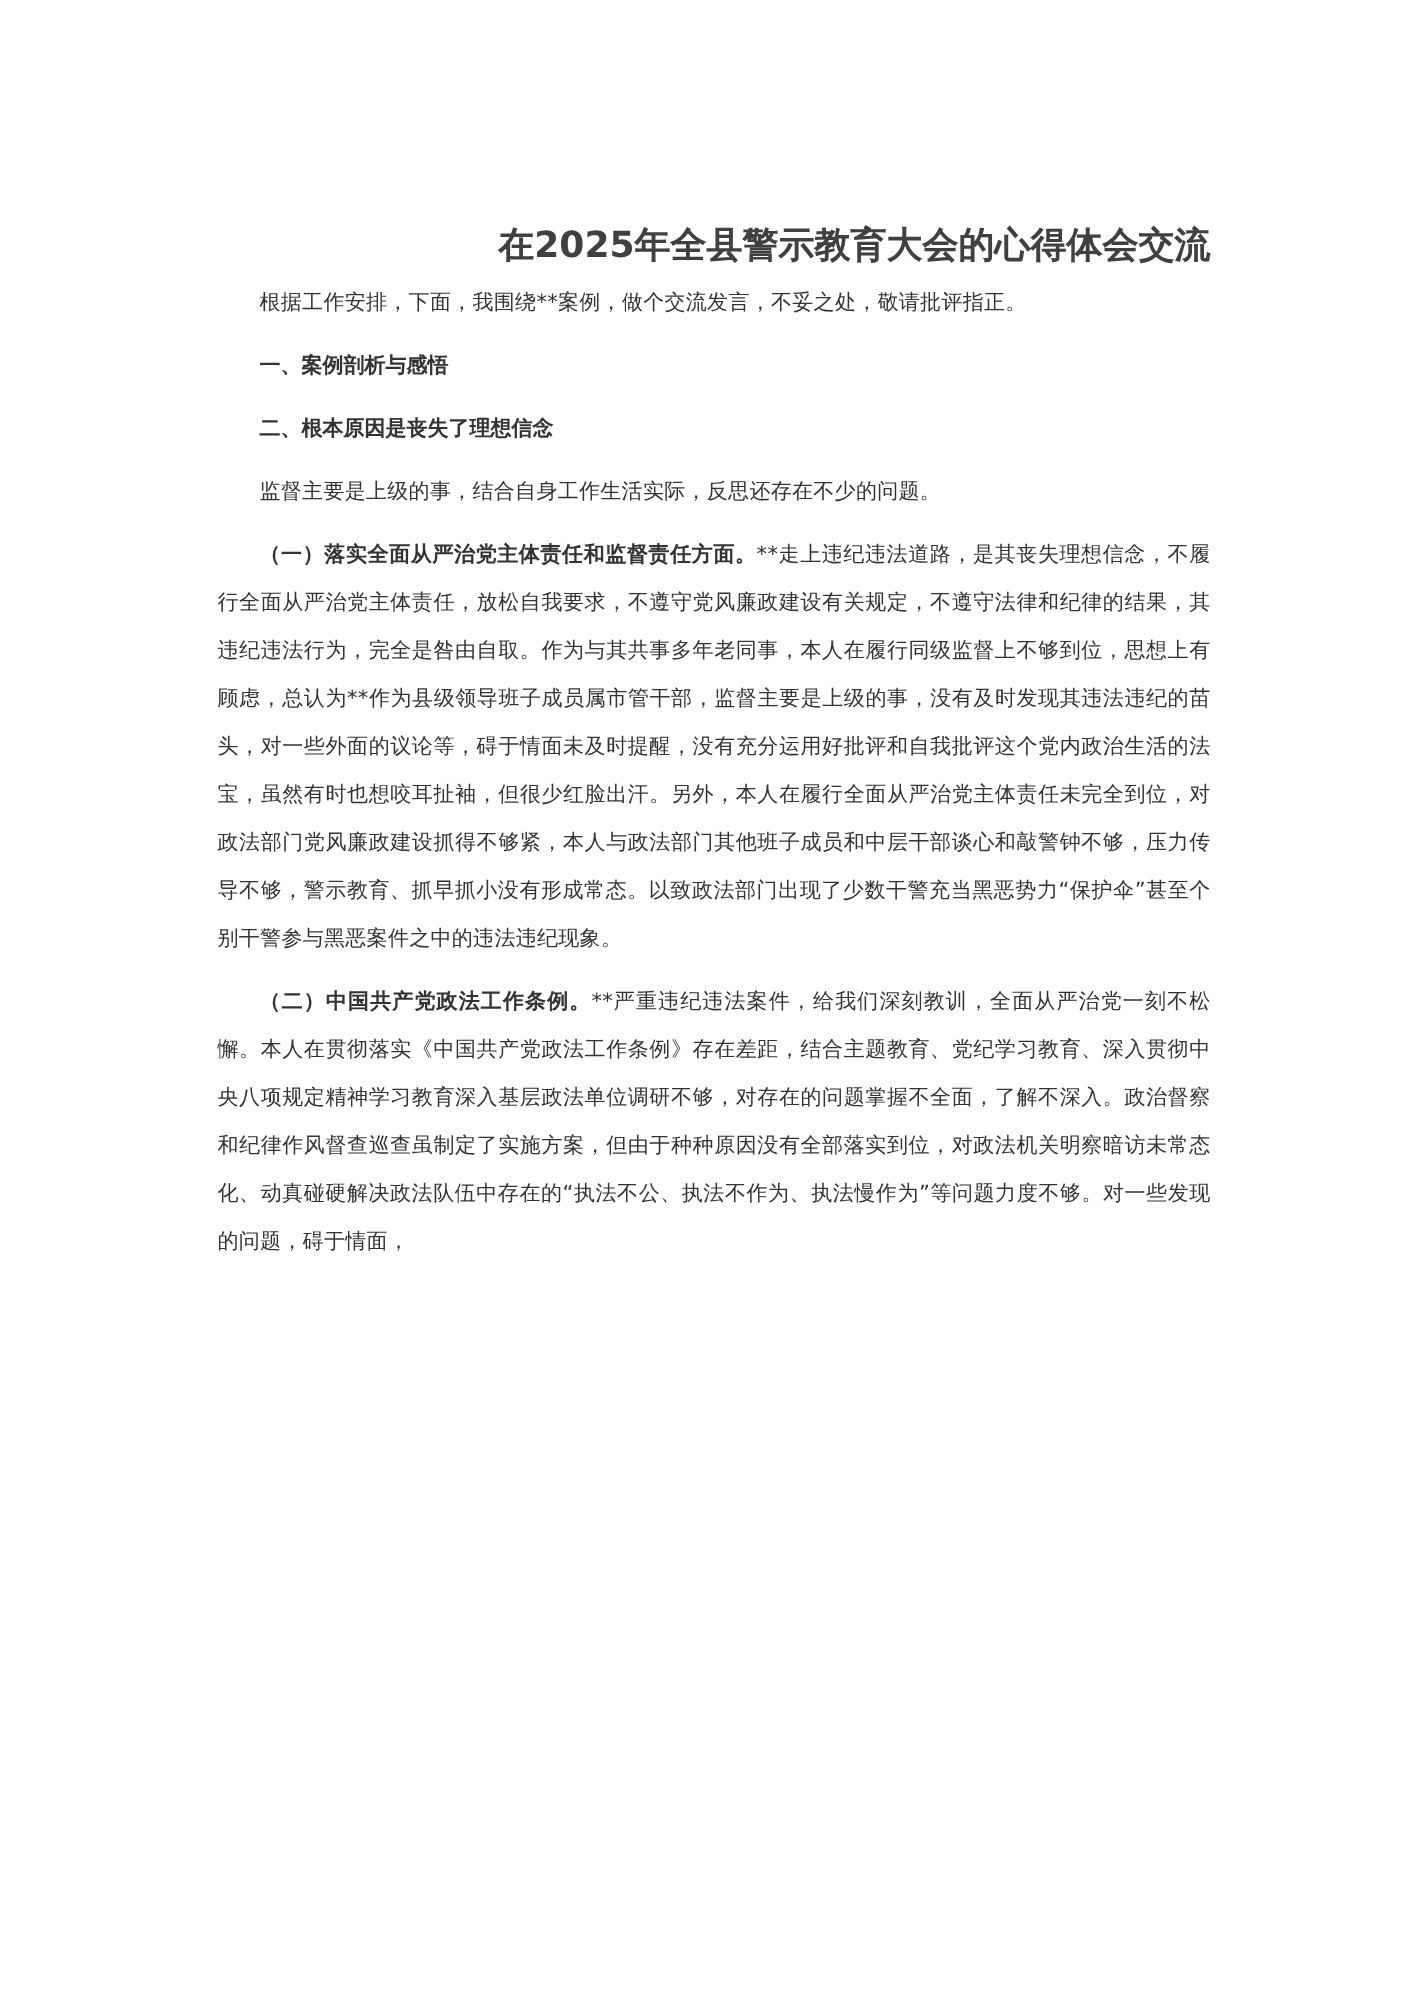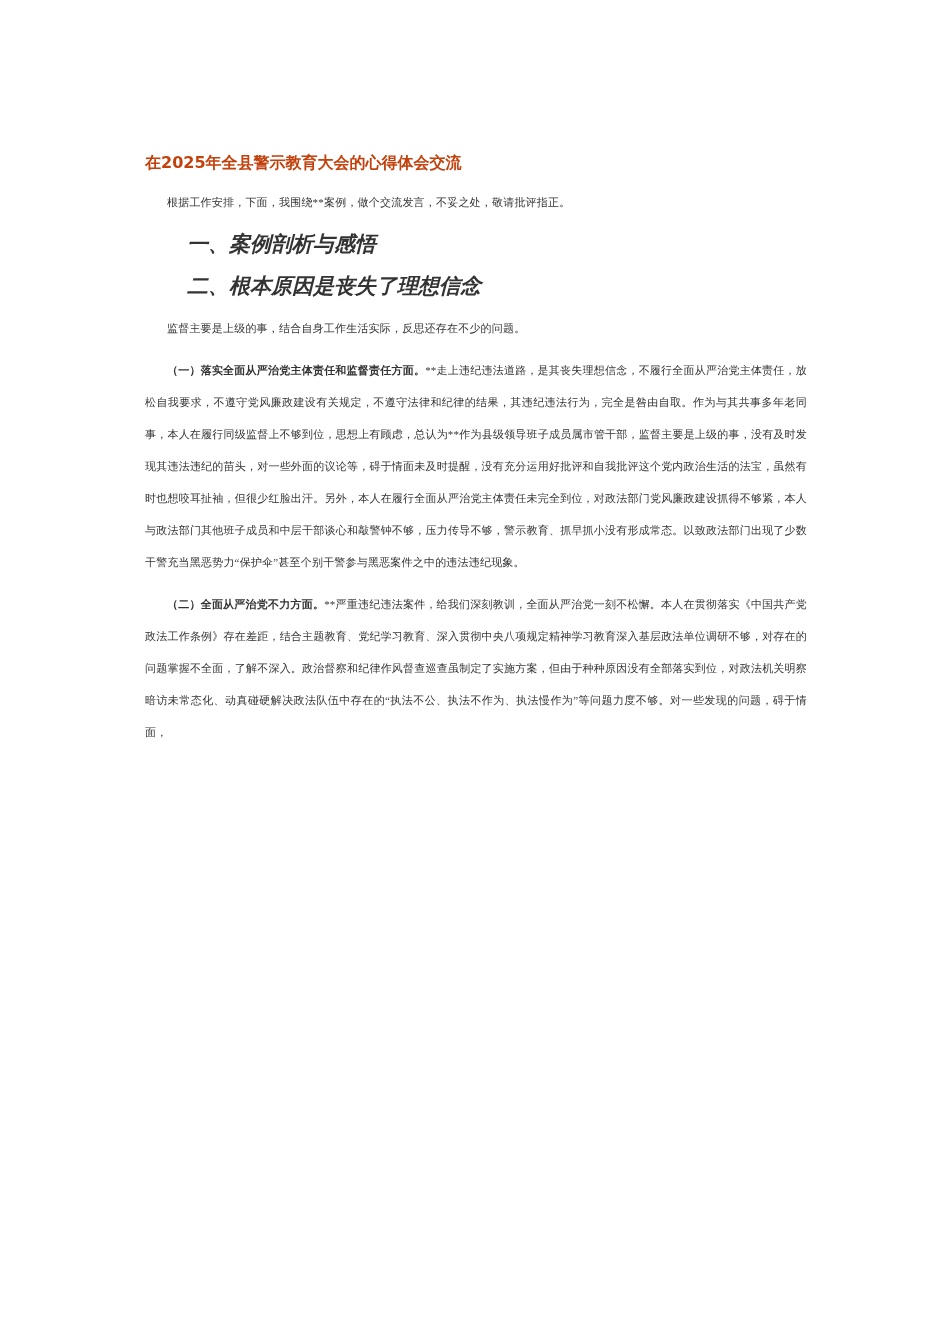--- a/index.html
+++ b/index.html
@@ -15,57 +15,55 @@
     font-family: "DejaVu Sans", "Liberation Sans", sans-serif;
     color: #333333;
   }
   .page {
     position: absolute;
     left: 145px;
     top: 146px;
     width: 662px;
   }
   .title {
-    text-align: left;
-    font-size: 16px;
+    text-align: right;
+    font-size: 24px;
     font-weight: bold;
     line-height: 34px;
     margin: 0 0 6px 0;
-    color: #c2410c;
+    color: #404040;
   }
   .para {
-    font-size: 11px;
+    font-size: 14px;
     line-height: 32px;
     text-indent: 2em;
     margin: 0 0 10px 0;
     text-align: justify;
     letter-spacing: 0.2px;
-    font-family: Liberation Serif, serif;
   }
   .heading {
-    font-size: 21px;
+    font-size: 14px;
     line-height: 32px;
     font-weight: bold;
     text-indent: 2em;
     margin: 0 0 10px 0;
-    font-style: italic;
   }
   .sub-bold {
     font-weight: bold;
   }
 </style>
 </head>
 <body>
 
 <div class="page">
   <h1 class="title">在2025年全县警示教育大会的心得体会交流</h1>
 
   <p class="para">根据工作安排，下面，我围绕**案例，做个交流发言，不妥之处，敬请批评指正。</p>
 
   <p class="heading">一、案例剖析与感悟</p>
 
   <p class="heading">二、根本原因是丧失了理想信念</p>
   <p class="para">监督主要是上级的事，结合自身工作生活实际，反思还存在不少的问题。</p>
 
   <p class="para"><span class="sub-bold">（一）落实全面从严治党主体责任和监督责任方面。</span><span>**走上违纪违法道路，是其丧失理想信念，不履行全面从严治党主体责任，放松自我要求，不遵守党风廉政建设有关规定，不遵守法律和纪律的结果，其违纪违法行为，完全是咎由自取。作为与其共事多年老同事，本人在履行同级监督上不够到位，思想上有顾虑，总认为**作为县级领导班子成员属市管干部，监督主要是上级的事，没有及时发现其违法违纪的苗头，对一些外面的议论等，碍于情面未及时提醒，没有充分运用好批评和自我批评这个党内政治生活的法宝，虽然有时也想咬耳扯袖，但很少红脸出汗。另外，本人在履行全面从严治党主体责任未完全到位，对政法部门党风廉政建设抓得不够紧，本人与政法部门其他班子成员和中层干部谈心和敲警钟不够，压力传导不够，警示教育、抓早抓小没有形成常态。以致政法部门出现了少数干警充当黑恶势力“保护伞”甚至个别干警参与黑恶案件之中的违法违纪现象。</span></p>
 
-  <p class="para"><span class="sub-bold">（二）全面从严治党不力方面。</span><span>**严重违纪违法案件，给我们深刻教训，全面从严治党一刻不松懈。本人在贯彻落实《中国共产党政法工作条例》存在差距，结合主题教育、党纪学习教育、深入贯彻中央八项规定精神学习教育深入基层政法单位调研不够，对存在的问题掌握不全面，了解不深入。政治督察和纪律作风督查巡查虽制定了实施方案，但由于种种原因没有全部落实到位，对政法机关明察暗访未常态化、动真碰硬解决政法队伍中存在的“执法不公、执法不作为、执法慢作为”等问题力度不够。对一些发现的问题，碍于情面，</span></p>
+  <p class="para"><span class="sub-bold">（二）中国共产党政法工作条例。</span><span>**严重违纪违法案件，给我们深刻教训，全面从严治党一刻不松懈。本人在贯彻落实《中国共产党政法工作条例》存在差距，结合主题教育、党纪学习教育、深入贯彻中央八项规定精神学习教育深入基层政法单位调研不够，对存在的问题掌握不全面，了解不深入。政治督察和纪律作风督查巡查虽制定了实施方案，但由于种种原因没有全部落实到位，对政法机关明察暗访未常态化、动真碰硬解决政法队伍中存在的“执法不公、执法不作为、执法慢作为”等问题力度不够。对一些发现的问题，碍于情面，</span></p>
 </div>
 
 </body></html>

